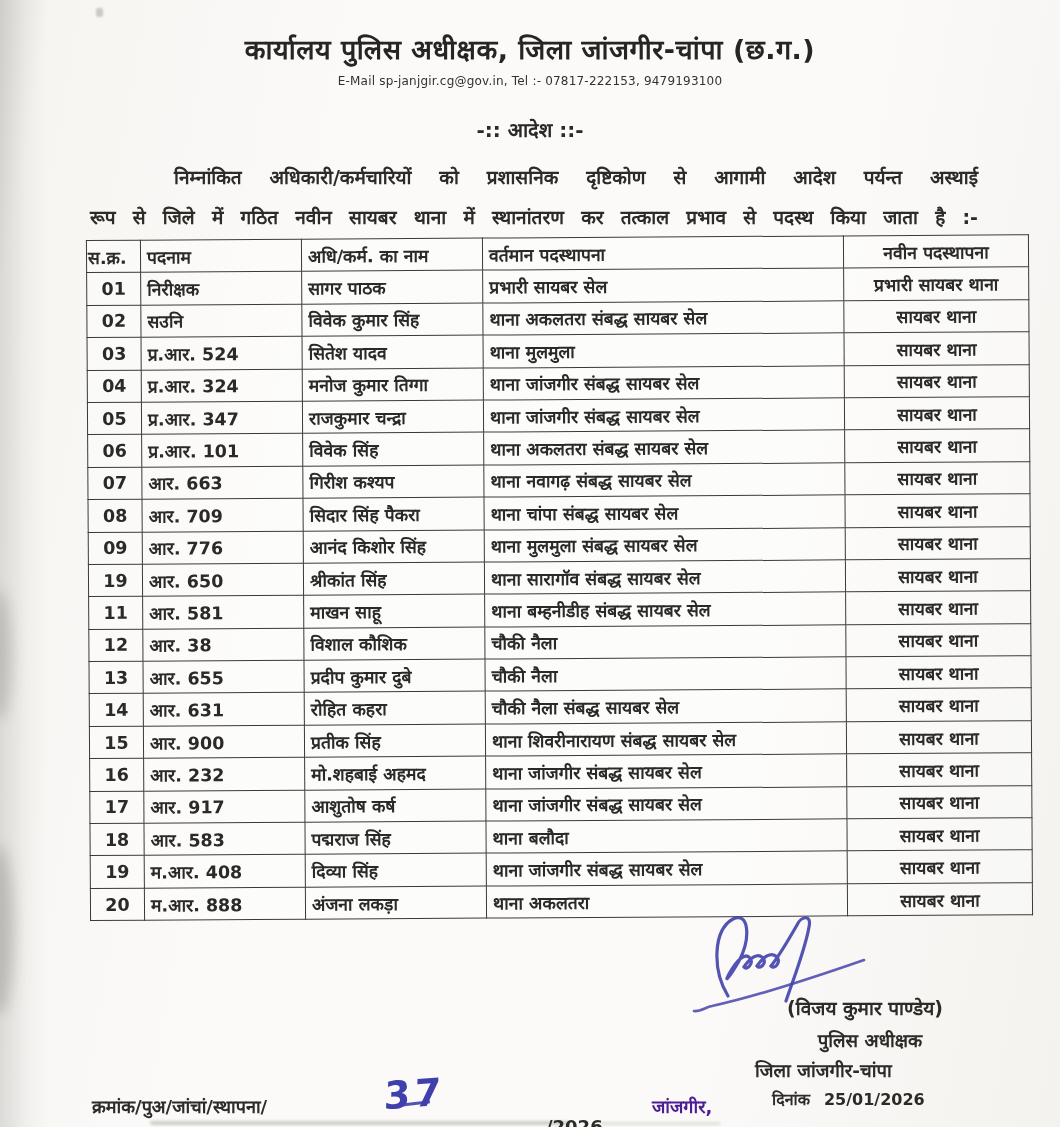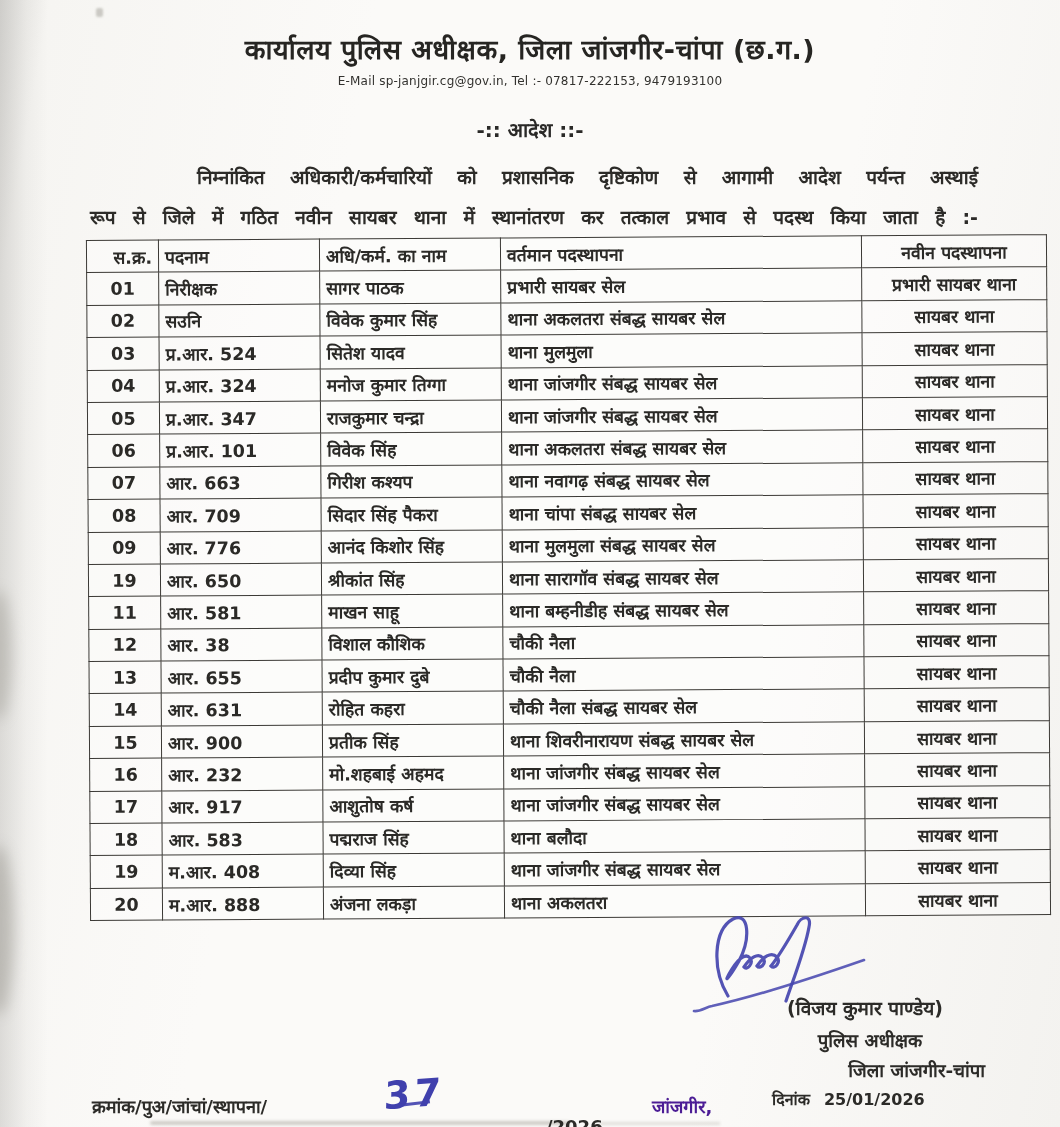--- a/index.html
+++ b/index.html
@@ -27,44 +27,44 @@
   .office-title{position:absolute;top:30px;left:0;width:100%;text-align:center;
     font-size:27px;font-weight:700;letter-spacing:.5px;color:#262522;}
   .contact-line{position:absolute;top:74px;left:0;width:100%;text-align:center;
     font-size:12px;font-weight:500;color:#33322f;letter-spacing:.2px;}
   .order-heading{position:absolute;top:116px;left:0;width:100%;text-align:center;
     font-size:20px;font-weight:700;color:#2a2927;}
 
   
   .para{position:absolute;top:157px;left:90px;width:888px;font-size:19px;font-weight:600;
     color:#2c2b28;line-height:40px;}
-  .para .l1{display:block;margin-left:107px;text-align:justify;text-align-last:justify;}
+  .para .l1{display:block;margin-left:84px;text-align:justify;text-align-last:justify;}
   .para .l2{display:block;text-align:justify;text-align-last:justify;}
 
   
   .tbl-wrap{position:absolute;top:240px;left:88px;transform:rotate(-0.35deg);transform-origin:0 50%;}
   table{border-collapse:collapse;table-layout:fixed;width:896px;background:rgba(255,255,255,.35);}
   th,td{border:1.6px solid #3c3a36;height:31.4px;padding:0 6px;overflow:hidden;white-space:nowrap;
     font-size:17.5px;font-weight:600;color:#2b2a27;}
   th{font-weight:700;text-align:left;}
-  th.c0{width:46px;text-align:right;padding-left:19px;}
+  th.c0{width:46px;text-align:left;padding-left:1px;}
   th.c1{width:148px;}
   th.c2{width:168px;}
   th.c3{width:348px;}
   th.c4{width:172px;text-align:center;}
   td.c0{text-align:center;}
   td.c4{text-align:center;}
 
   
   .sig-svg{position:absolute;left:688px;top:908px;z-index:5;}
   .sig-name{position:absolute;top:995px;left:740px;width:250px;text-align:center;
     font-size:19px;font-weight:700;color:#2c2b28;}
   .sig-desig{position:absolute;top:1027px;left:770px;width:200px;text-align:center;
     font-size:18.5px;font-weight:700;color:#2c2b28;}
-  .sig-dist{position:absolute;top:1057px;left:755px;width:230px;text-align:right;
+  .sig-dist{position:absolute;top:1057px;left:755px;width:230px;text-align:left;
     font-size:18.5px;font-weight:700;color:#2c2b28;}
   .sig-date{position:absolute;top:1088px;left:772px;width:215px;text-align:left;
     font-size:16px;font-weight:700;color:#2c2b28;}
   .sig-date .dv{margin-left:14px;}
 
   
   .foot-prefix{position:absolute;top:1094px;left:92px;font-size:18px;font-weight:700;color:#2c2b28;}
   .hand-number{position:absolute;top:1072px;left:384px;font-size:38px;font-weight:600;
     color:#4040ad;transform:rotate(-4deg) skewX(-6deg);letter-spacing:4px;z-index:4;}
   .hand-cross{position:absolute;top:1102px;left:400px;width:30px;height:2.6px;background:#4040ad;

